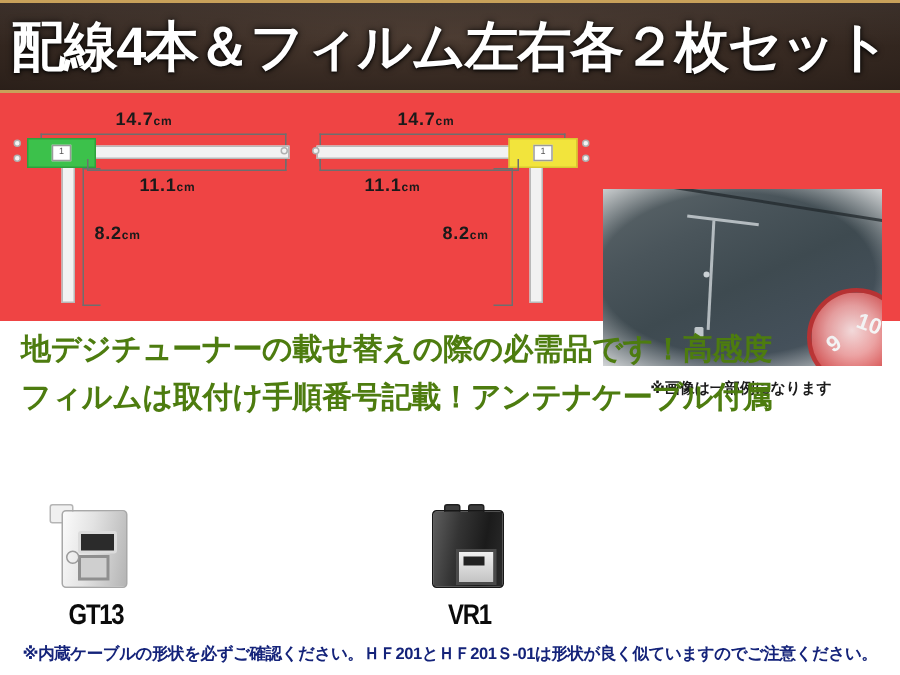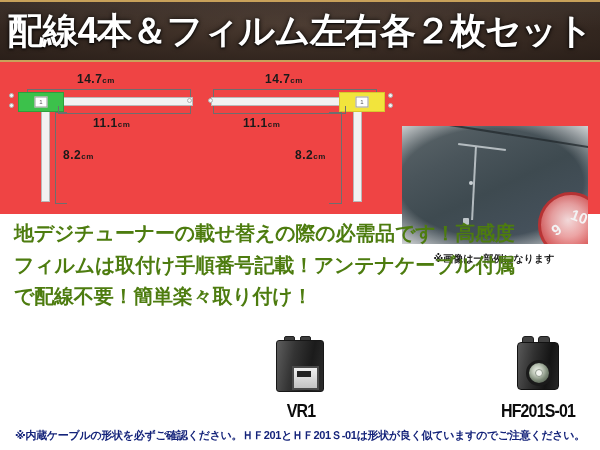--- a/index.html
+++ b/index.html
@@ -260,48 +260,46 @@
           <span class="n2">10</span>
         </div>
       </div>
       <div class="photo-note">※画像は一部例になります</div>
     </div>
   </div>
 
   <div class="blurb">
     <div>地デジチューナーの載せ替えの際の必需品です！高感度</div>
     <div>フィルムは取付け手順番号記載！アンテナケーブル付属</div>
-    <div>で配線不要！簡単楽々取り付け！</div>
   </div>
 
   <div class="conns">
 
-
-
-    <div class="conn c-vr1" style="left:241px;">
+    <div class="conn c-gt13" style="left:4px;">
+      <div class="img">
+        <div class="tab"></div>
+        <div class="body-box b1"></div>
+        <div class="w1"></div>
+        <div class="w2"></div>
+        <div class="pin"></div>
+      </div>
+      <div class="cap">GT13</div>
+    </div>
+
+
+    <div class="conn c-vr1" style="left:253px;">
       <div class="img">
         <div class="fin1"></div>
         <div class="fin2"></div>
         <div class="body-box b1"></div>
         <div class="port">
             <i></i>
           </div>
       </div>
       <div class="cap">VR1</div>
     </div>
 
 
-    <div class="conn c-hf" style="left:478px;">
-      <div class="img">
-        <div class="fin1"></div>
-        <div class="fin2"></div>
-        <div class="body-box b1"></div>
-        <div class="coax">
-            <b></b>
-          </div>
-      </div>
-      <div class="cap">HF201S-01</div>
-    </div>
   </div>
 
   <div class="footer">※内蔵ケーブルの形状を必ずご確認ください。ＨＦ201とＨＦ201Ｓ-01は形状が良く似ていますのでご注意ください。</div>
 
 </div>
 
 </body></html>

